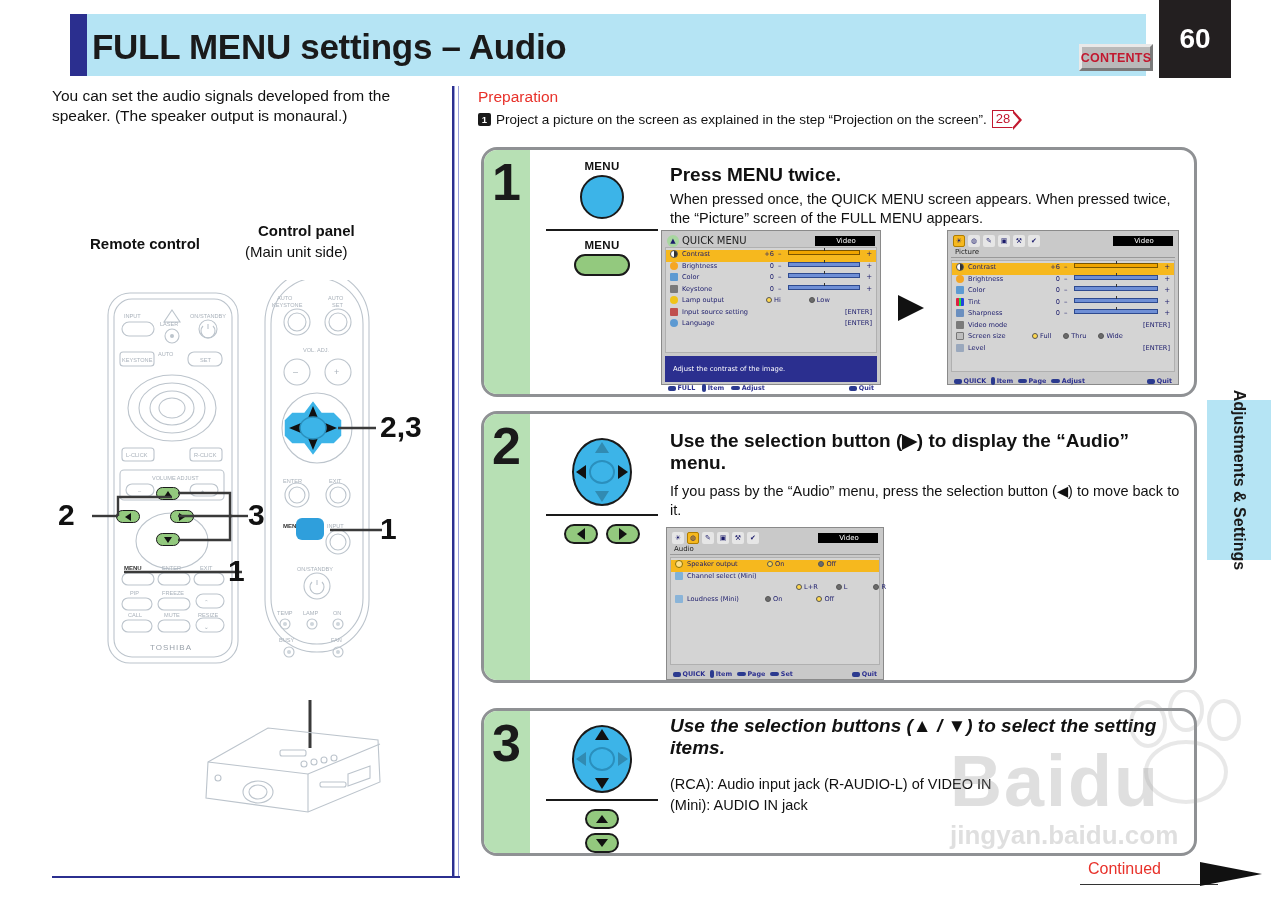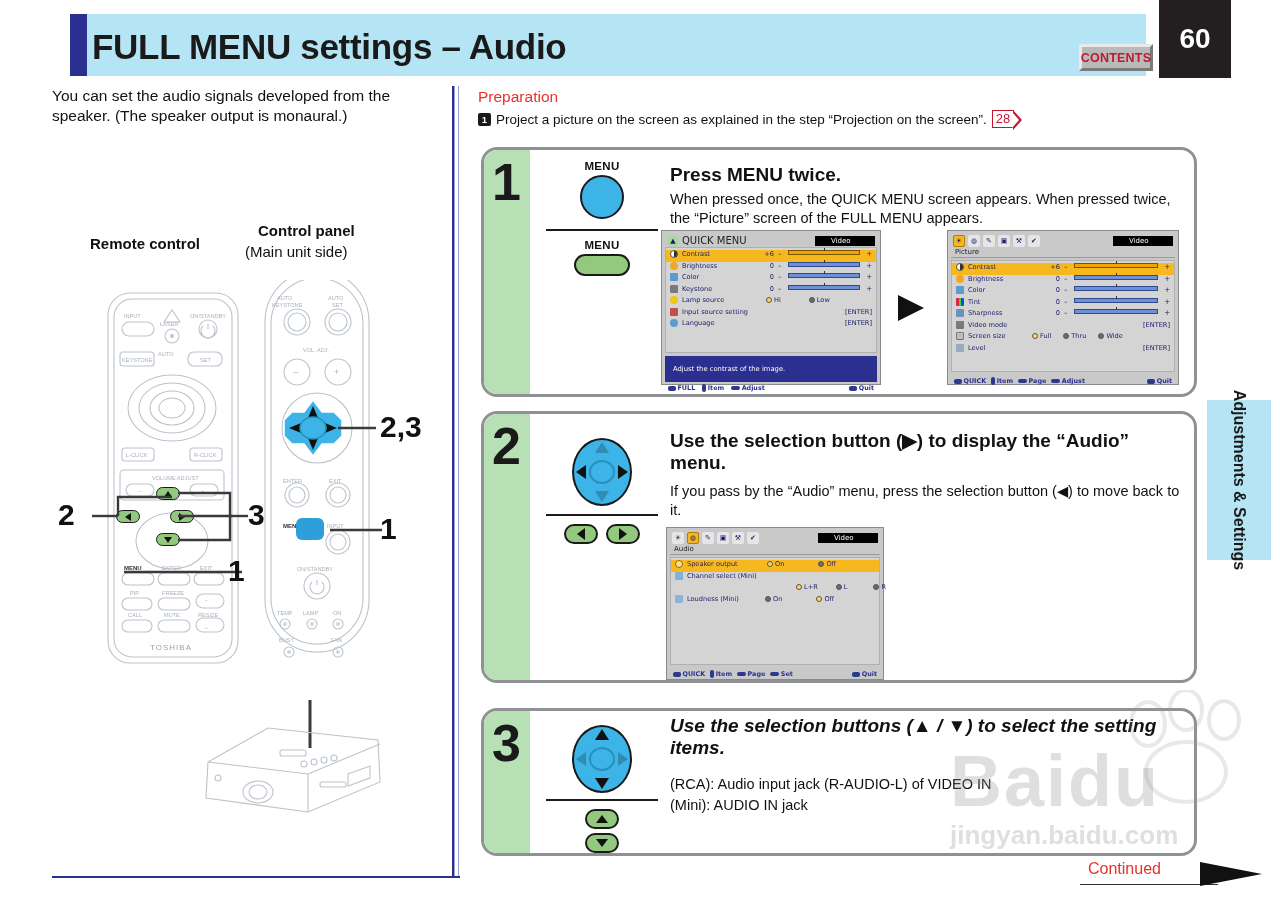--- a/index.html
+++ b/index.html
@@ -193,21 +193,21 @@
     font-size:6.6px;
     color:#1b1b6b;
     padding:3px;
   }
   .osd-titlebar {
     display:flex; align-items:center; height:13px; gap:3px;
     padding:0 2px;
   }
   .osd-src {
     margin-left:auto; background:#000; color:#fff;
-    font-size:7px; padding:1px 14px 1px 16px; min-width:60px;
+    font-size:7px; padding:1px 14px 1px 16px; min-width:60px;text-align:center;
   }
   .osd-tabname {
     background:#c9c9c9; color:#222; font-size:7px;
     padding:1px 4px; border-bottom:1px solid #999;
   }
   .osd-panel {
     background:#d4d4d4; border:1px solid #b0b0b0; padding:2px 0;
   }
   .osd-row {
     display:flex; height:11.5px;
@@ -570,21 +570,21 @@
     <div class="osd-row">
       <span class="osd-ico" style="background:#7a7a7a;"></span>
       <span class="osd-name">Keystone</span>
       <span class="osd-val">0</span>
       <span class="osd-pm">–</span>
         <span class="osd-bar"></span>
         <span class="osd-pm">+</span>
     </div>
     <div class="osd-row">
       <span class="osd-ico" style="background:#f0c419;border-radius:50%;"></span>
-      <span class="osd-name">Lamp source</span>
+      <span class="osd-name">Lamp output</span>
       <span style="margin-left:6px;"><i class="osd-radio on"></i><span>Hi</span></span>
       <span style="margin-left:24px;"><i class="osd-radio off"></i><span>Low</span></span>
     </div>
     <div class="osd-row">
       <span class="osd-ico" style="background:#c0504d;"></span>
       <span class="osd-name" style="width:120px;">Input source setting</span>
       <span class="osd-enter">[ENTER]</span>
     </div>
     <div class="osd-row">
       <span class="osd-ico" style="background:#5d9ad2;border-radius:50%;"></span>

